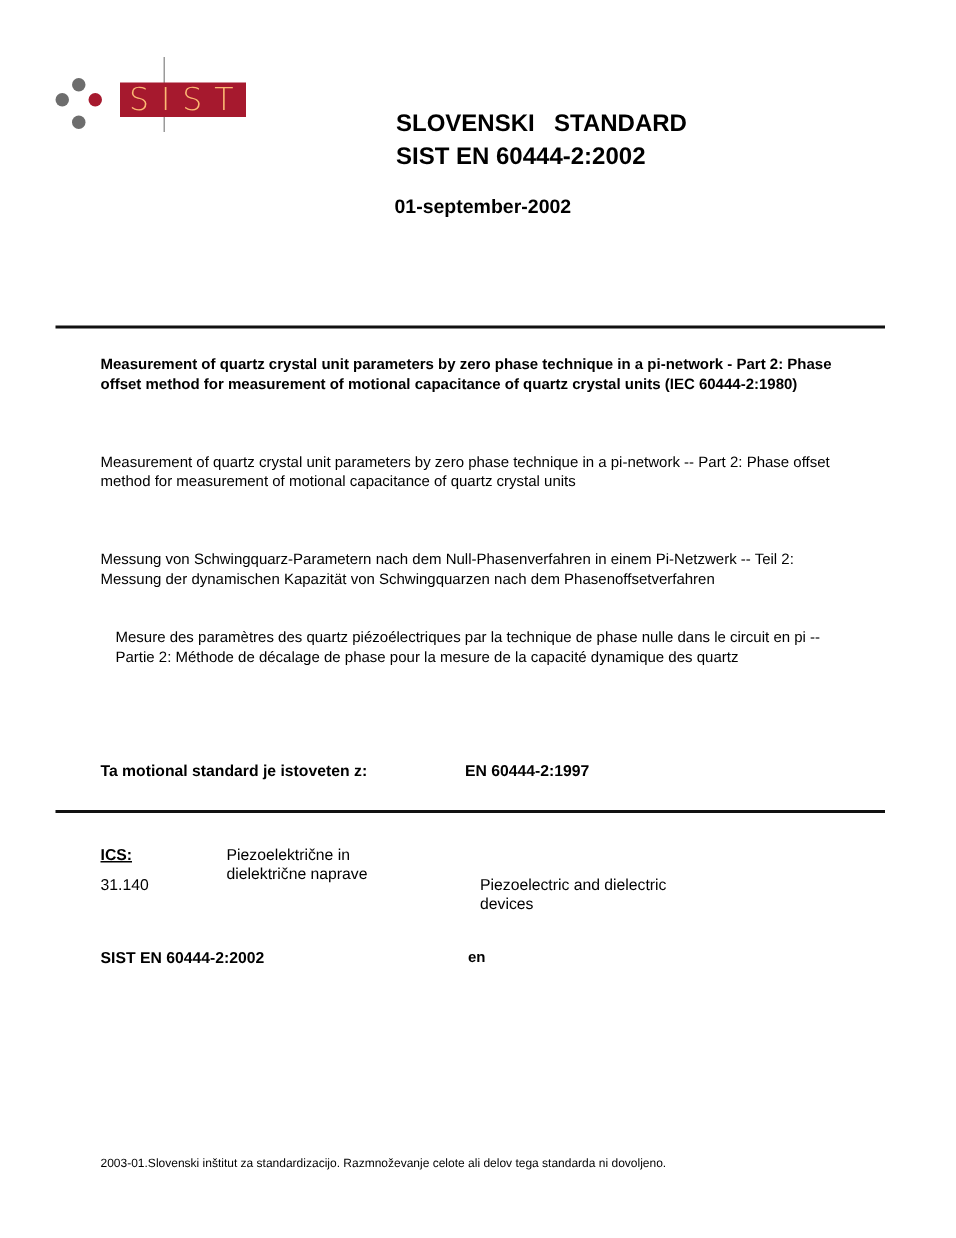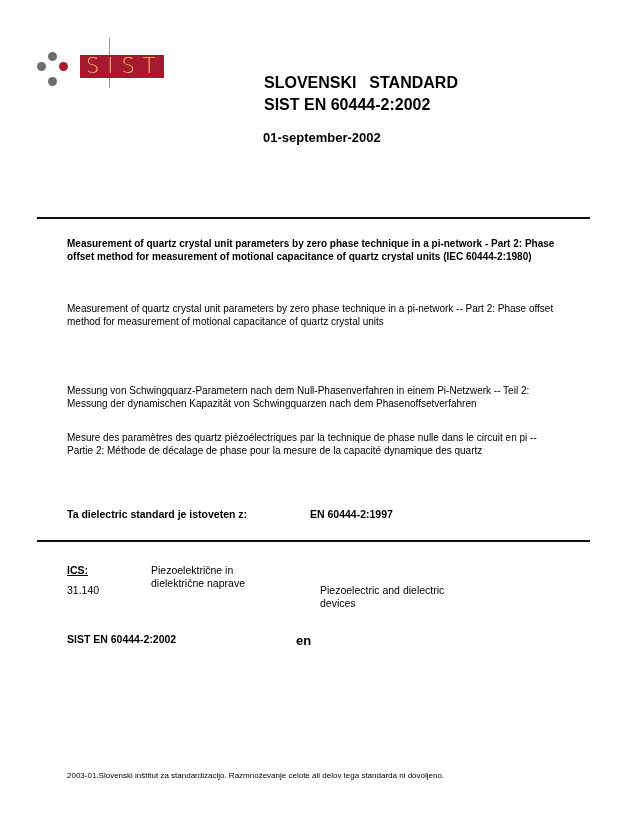--- a/index.html
+++ b/index.html
@@ -29,29 +29,29 @@
 </div>
 
 <div class="abs h1" style="left:228px;top:74px;word-spacing:2px;white-space:pre;">SLOVENSKI  STANDARD</div>
 <div class="abs h1" style="left:228px;top:96px;">SIST EN 60444-2:2002</div>
 <div class="abs date" style="left:228px;top:130px;margin-left:35px;">01-september-2002</div>
 
 <div class="rule" style="top:217px;"></div>
 
 <div class="p bold" style="top:238px;width:510px;">Measurement of quartz crystal unit parameters by zero phase technique in a pi-network - Part 2: Phase offset method for measurement of motional capacitance of quartz crystal units (IEC 60444-2:1980)</div>
 <div class="p" style="top:303px;width:505px;">Measurement of quartz crystal unit parameters by zero phase technique in a pi-network -- Part 2: Phase offset method for measurement of motional capacitance of quartz crystal units</div>
-<div class="p" style="top:368px;width:505px;margin-top:17px;">Messung von Schwingquarz-Parametern nach dem Null-Phasenverfahren in einem Pi-Netzwerk -- Teil 2: Messung der dynamischen Kapazität von Schwingquarzen nach dem Phasenoffsetverfahren</div>
-<div class="p" style="top:432px;width:490px;">Mesure des paramètres des quartz piézoélectriques par la technique de phase nulle dans le circuit en pi -- Partie 2: Méthode de décalage de phase pour la mesure de la capacité dynamique des quartz</div>
+<div class="p" style="top:368px;width:505px;">Messung von Schwingquarz-Parametern nach dem Null-Phasenverfahren in einem Pi-Netzwerk -- Teil 2: Messung der dynamischen Kapazität von Schwingquarzen nach dem Phasenoffsetverfahren</div>
+<div class="p" style="top:420px;width:490px;margin-left:10px;">Mesure des paramètres des quartz piézoélectriques par la technique de phase nulle dans le circuit en pi -- Partie 2: Méthode de décalage de phase pour la mesure de la capacité dynamique des quartz</div>
 
-<div class="abs bold" style="left:67px;top:508px;font-size:10.5px;">Ta dielectric standard je istoveten z:</div>
+<div class="abs bold" style="left:67px;top:508px;font-size:10.5px;">Ta motional standard je istoveten z:</div>
 <div class="abs bold" style="left:310px;top:508px;font-size:10.5px;text-align:right;">EN 60444-2:1997</div>
 
 <div class="rule" style="top:540px;"></div>
 
 <div class="abs bold" style="left:67px;top:564px;font-size:10.5px;text-decoration:underline;">ICS:</div>
 <div class="abs" style="left:67px;top:584px;font-size:10.5px;text-align:right;">31.140</div>
 <div class="abs" style="left:151px;top:564px;font-size:10.5px;width:130px;line-height:12.6px;">Piezoelektrične in dielektrične naprave</div>
 <div class="abs" style="left:320px;top:584px;font-size:10.5px;width:160px;line-height:12.6px;">Piezoelectric and dielectric devices</div>
 
 <div class="abs bold" style="left:67px;top:633px;font-size:10.5px;">SIST EN 60444-2:2002</div>
-<div class="abs bold" style="left:296px;top:633px;font-size:13px;">en</div>
+<div class="abs bold" style="left:312px;top:633px;font-size:10px;">en</div>
 
 <div class="abs small" style="left:67px;top:771px;">2003-01.Slovenski inštitut za standardizacijo. Razmnoževanje celote ali delov tega standarda ni dovoljeno.</div>
 
 </body></html>

